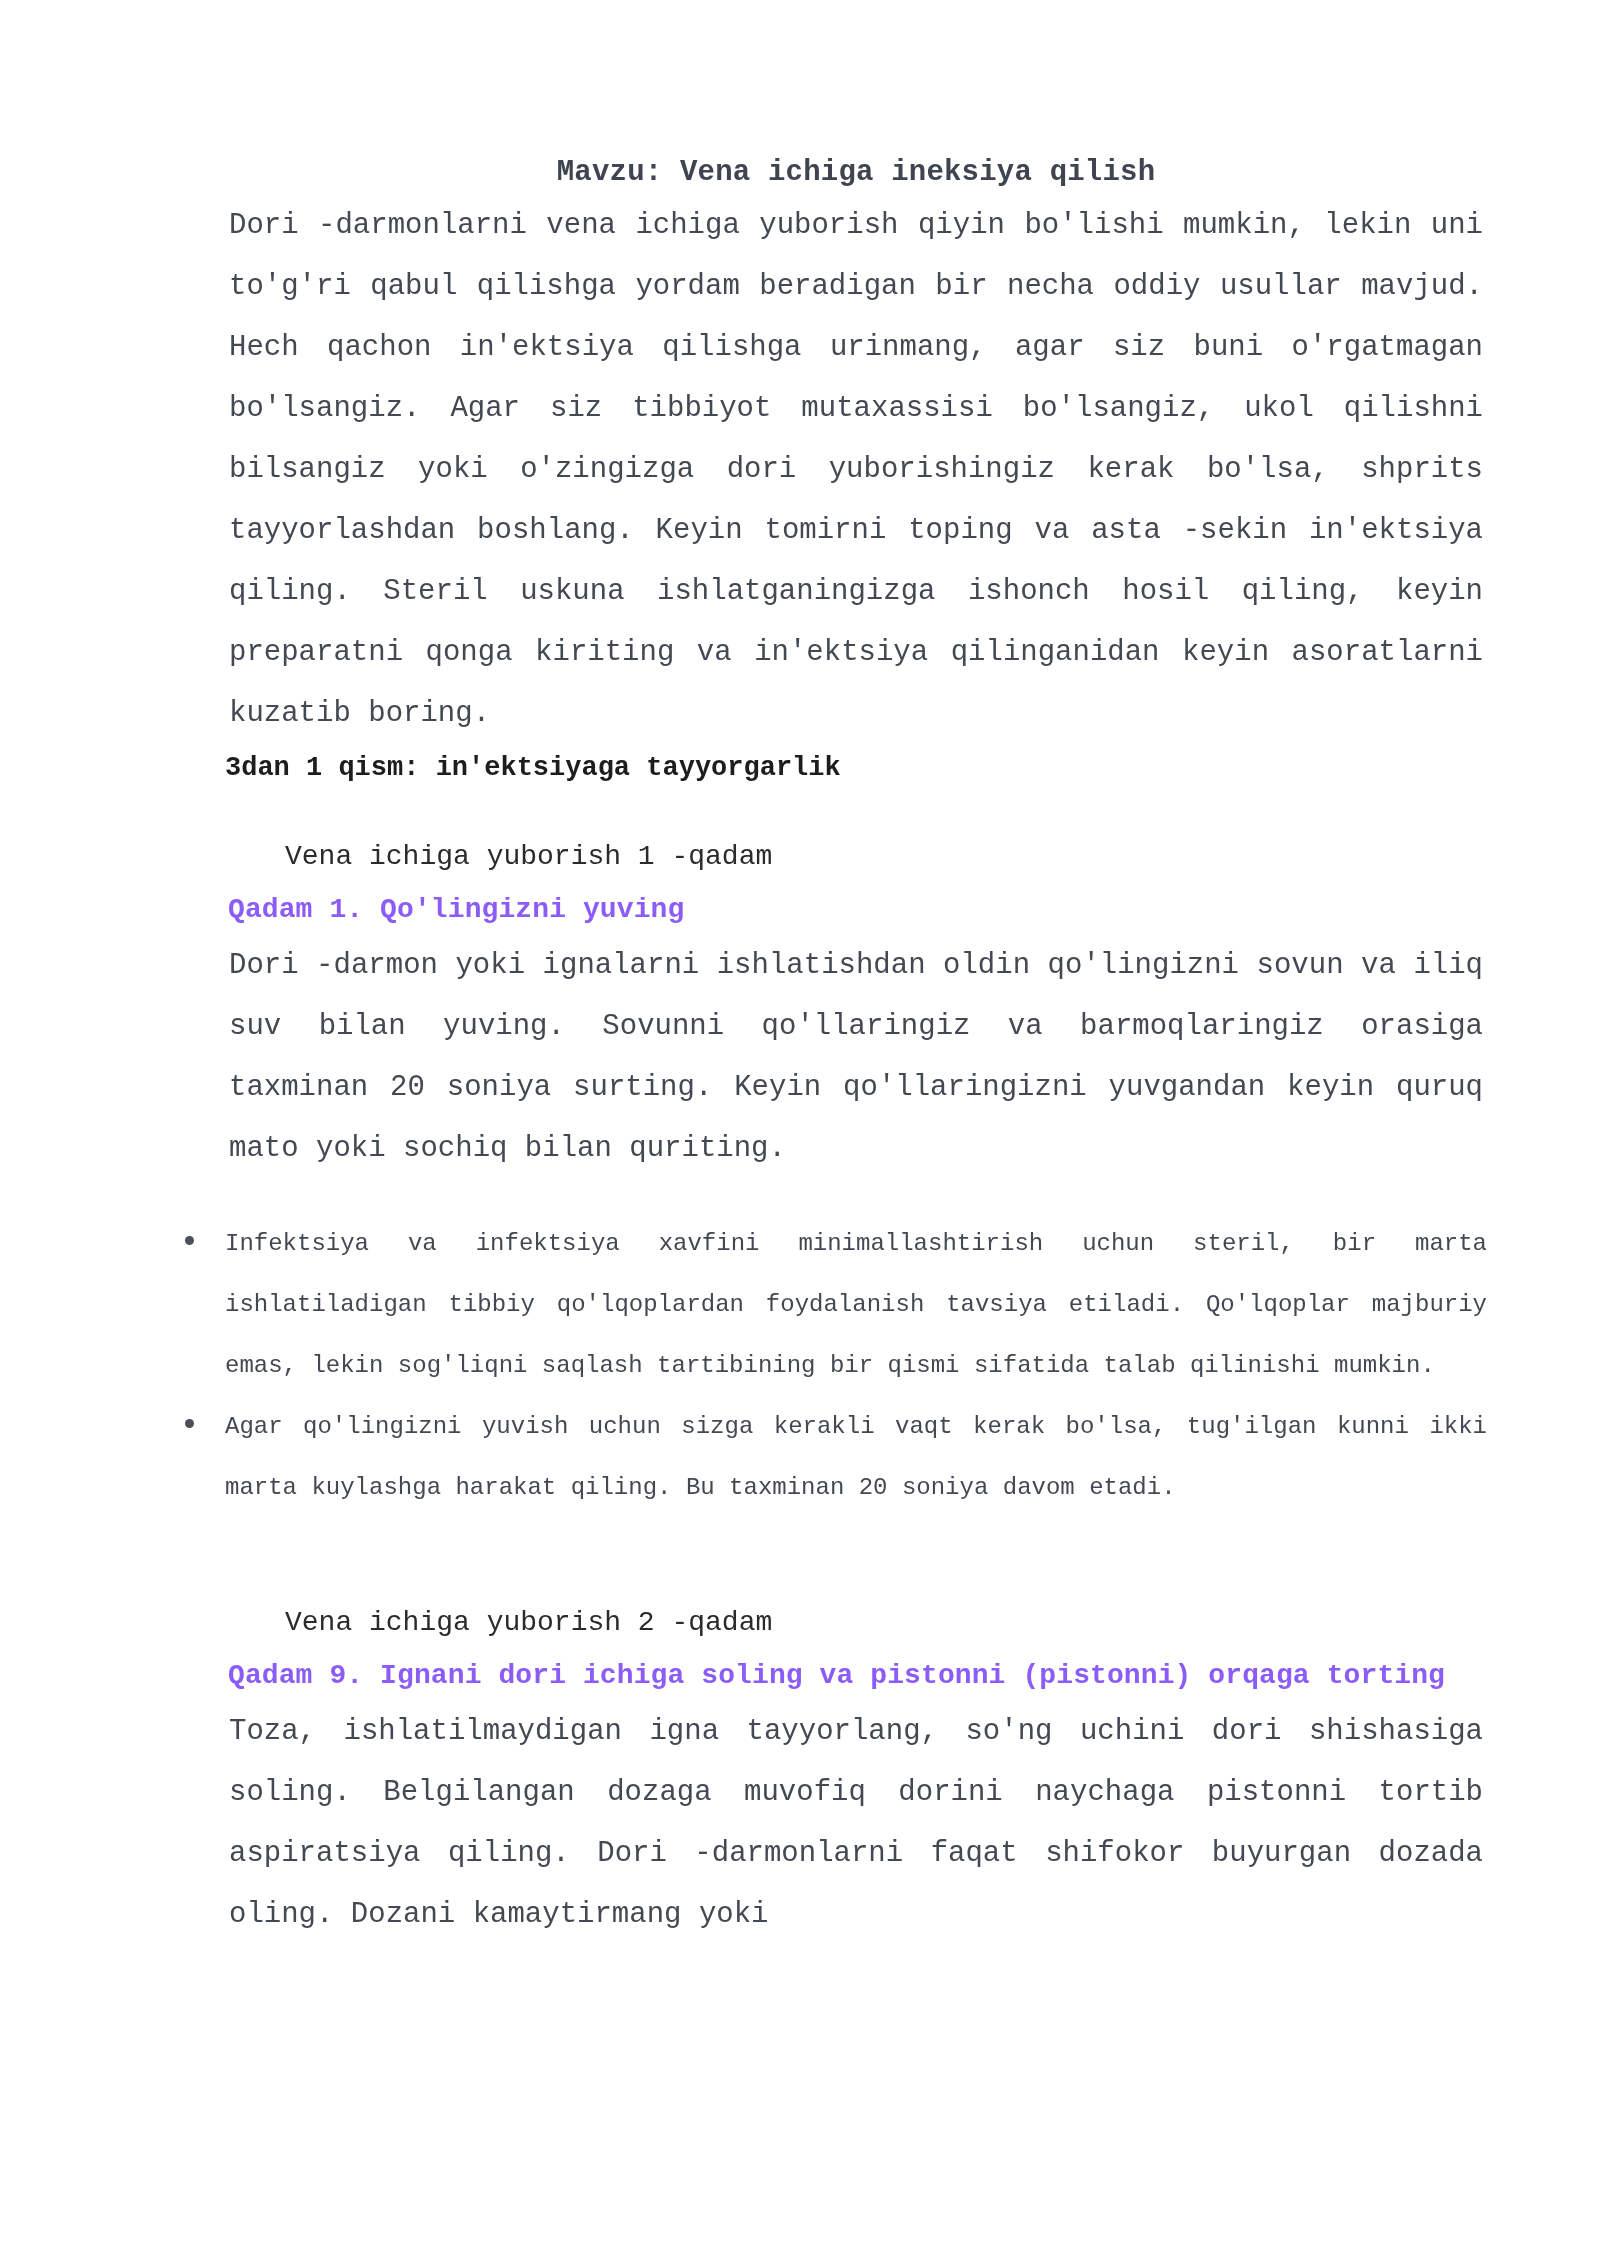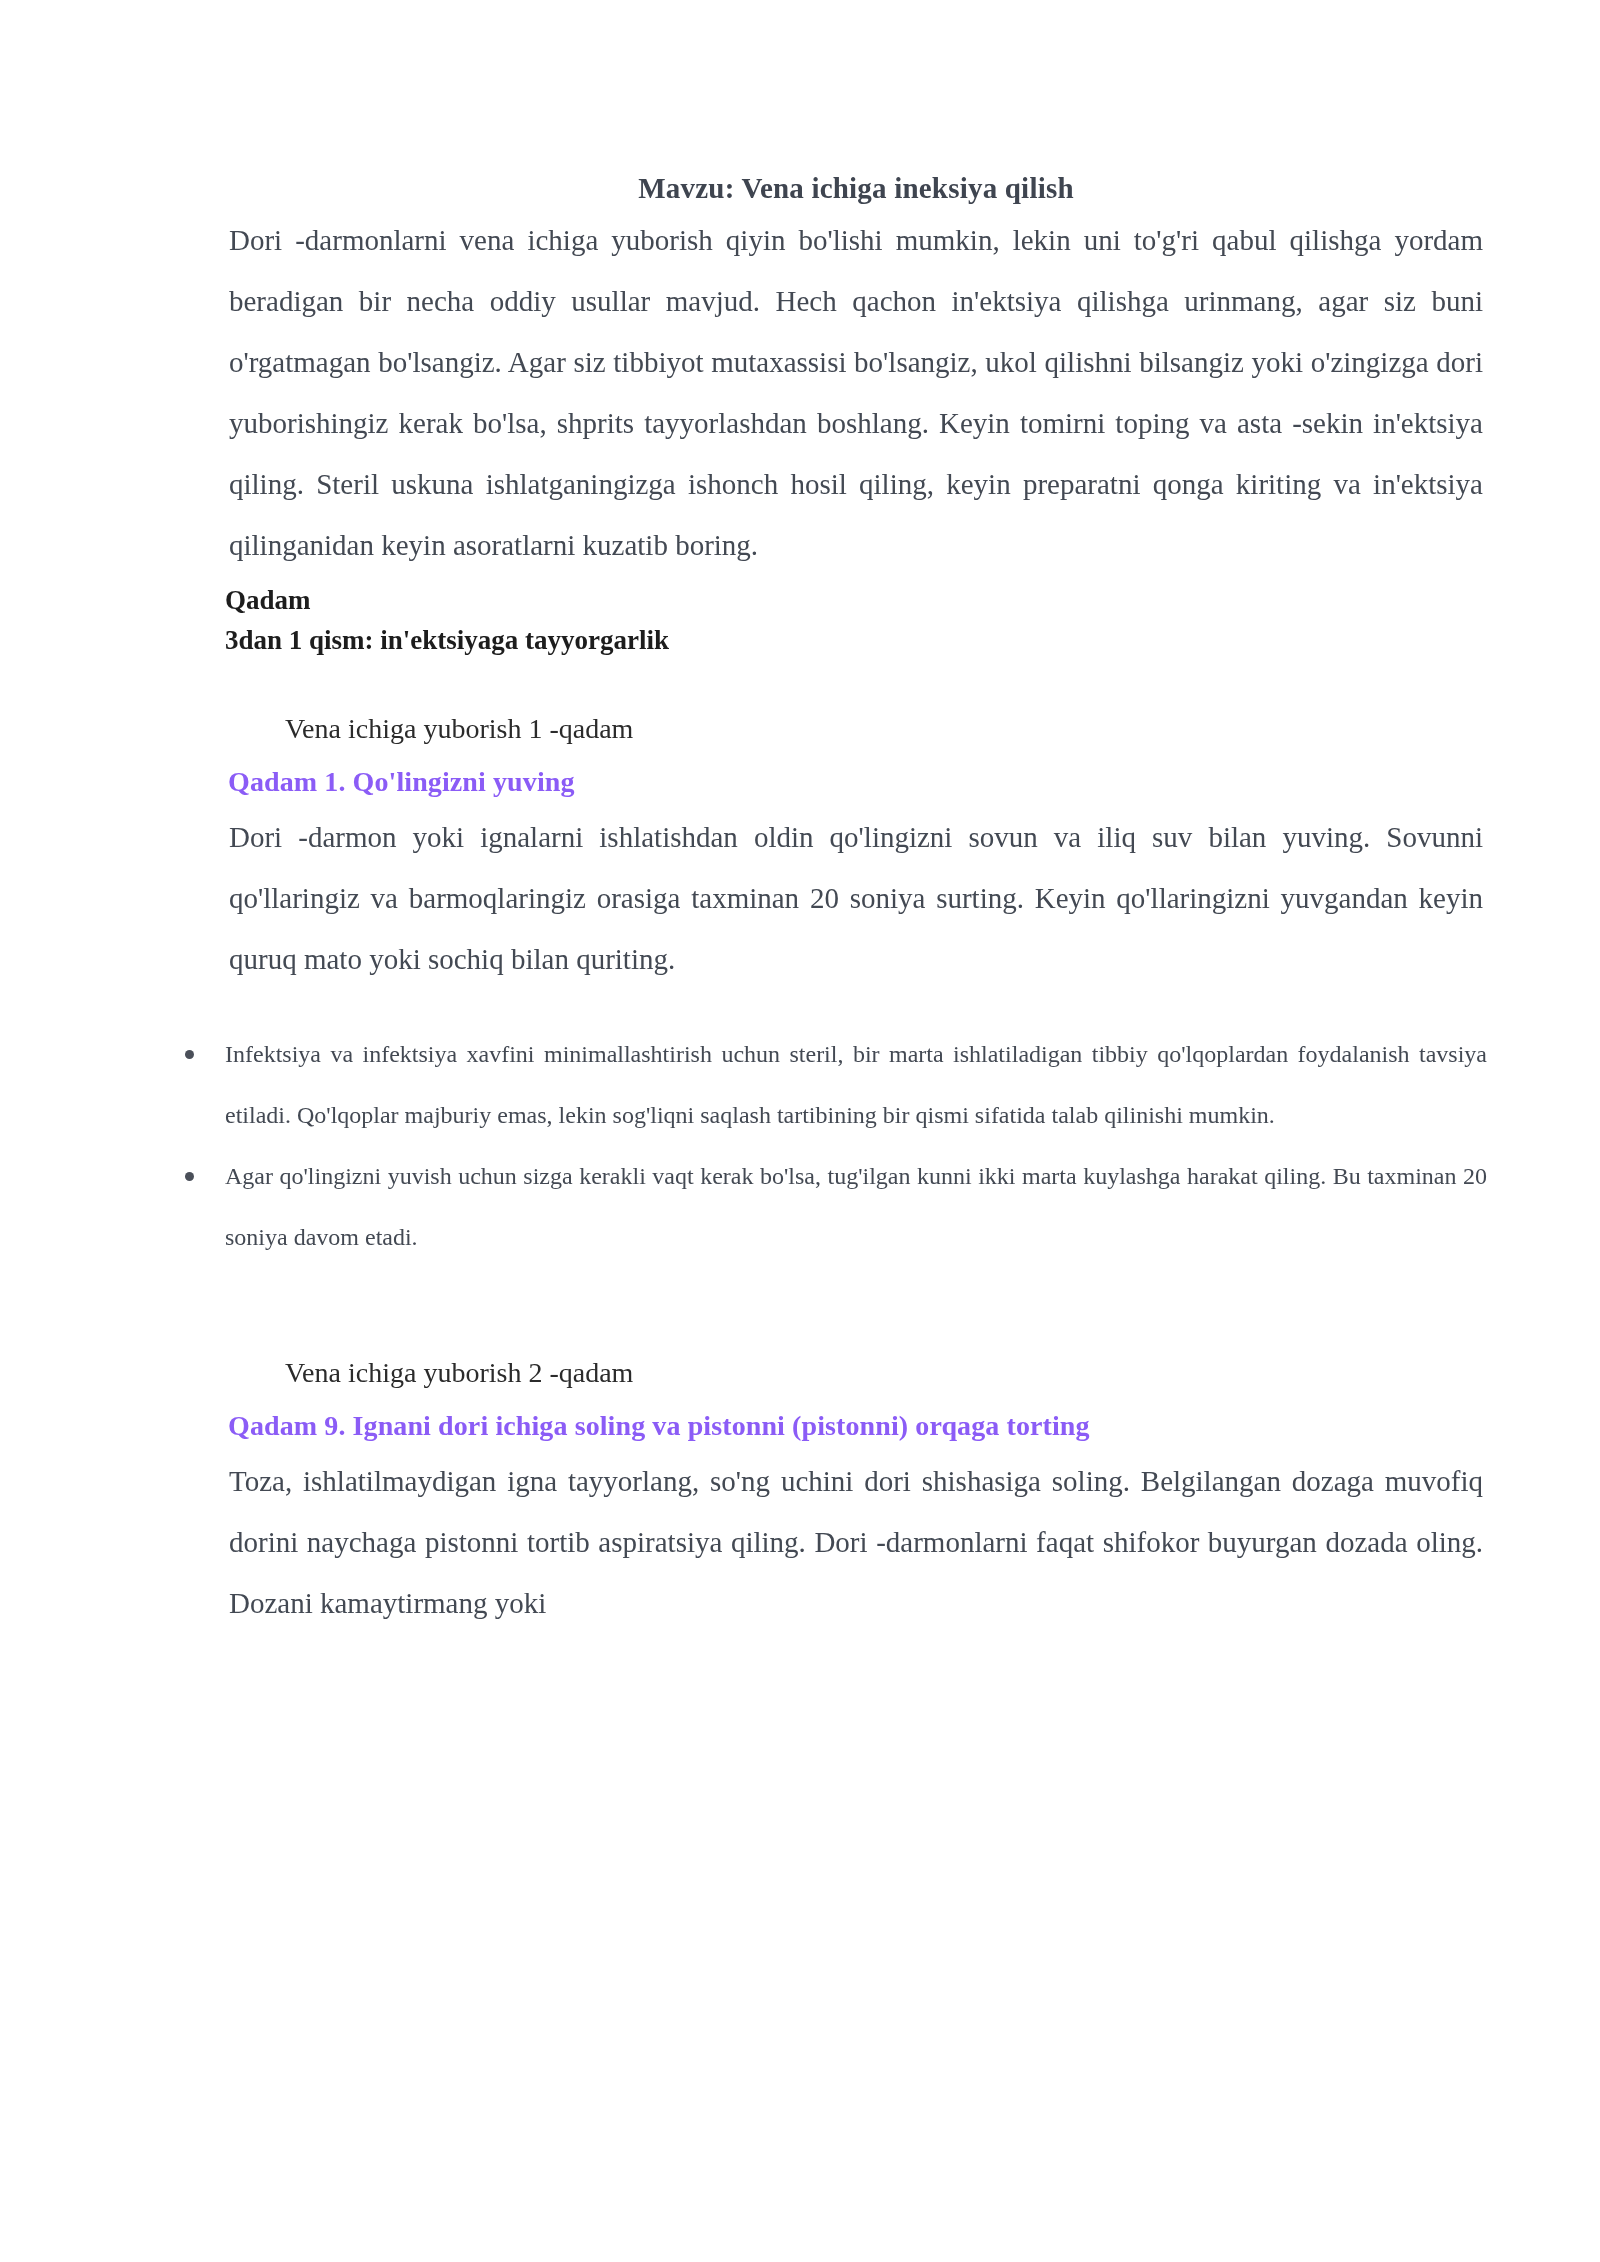--- a/index.html
+++ b/index.html
@@ -18,22 +18,23 @@
     position: relative;
     width: 1600px;
     height: 2262px;
     background: #ffffff;
     box-sizing: border-box;
     padding: 0;
   }
   .content {
     position: absolute;
     left: 225px;
-    top: 16px;
+    top: 1px;
     width: 1262px;
+    font-family: Liberation Mono, monospace;
   }
 
   .doc-title {
     text-align: center;
     font-size: 29px;
     font-weight: bold;
     line-height: 1.2;
     margin: 0;
     padding-top: 155px;
     color: #3f4550;
@@ -131,21 +132,20 @@
 </head>
 <body>
 
 <div class="page">
   <div class="content">
 
     <h1 class="doc-title">Mavzu: Vena ichiga ineksiya qilish</h1>
 
     <p class="body-para para-gap-1">Dori -darmonlarni vena ichiga yuborish qiyin bo'lishi mumkin, lekin uni to'g'ri qabul qilishga yordam beradigan bir necha oddiy usullar mavjud. Hech qachon in'ektsiya qilishga urinmang, agar siz buni o'rgatmagan bo'lsangiz. Agar siz tibbiyot mutaxassisi bo'lsangiz, ukol qilishni bilsangiz yoki o'zingizga dori yuborishingiz kerak bo'lsa, shprits tayyorlashdan boshlang. Keyin tomirni toping va asta -sekin in'ektsiya qiling. Steril uskuna ishlatganingizga ishonch hosil qiling, keyin preparatni qonga kiriting va in'ektsiya qilinganidan keyin asoratlarni kuzatib boring.</p>
 
-    <h2 class="section-heading heading-qadam">Qadam</h2>
 
     <h2 class="section-heading heading-part">3dan 1 qism: in'ektsiyaga tayyorgarlik</h2>
 
     <div>
       <p class="step-caption caption-gap">Vena ichiga yuborish 1 -qadam</p>
 
       <h3 class="step-heading">Qadam 1. Qo'lingizni yuving</h3>
 
       <p class="body-para step-body">Dori -darmon yoki ignalarni ishlatishdan oldin qo'lingizni sovun va iliq suv bilan yuving. Sovunni qo'llaringiz va barmoqlaringiz orasiga taxminan 20 soniya surting. Keyin qo'llaringizni yuvgandan keyin quruq mato yoki sochiq bilan quriting.</p>
 

